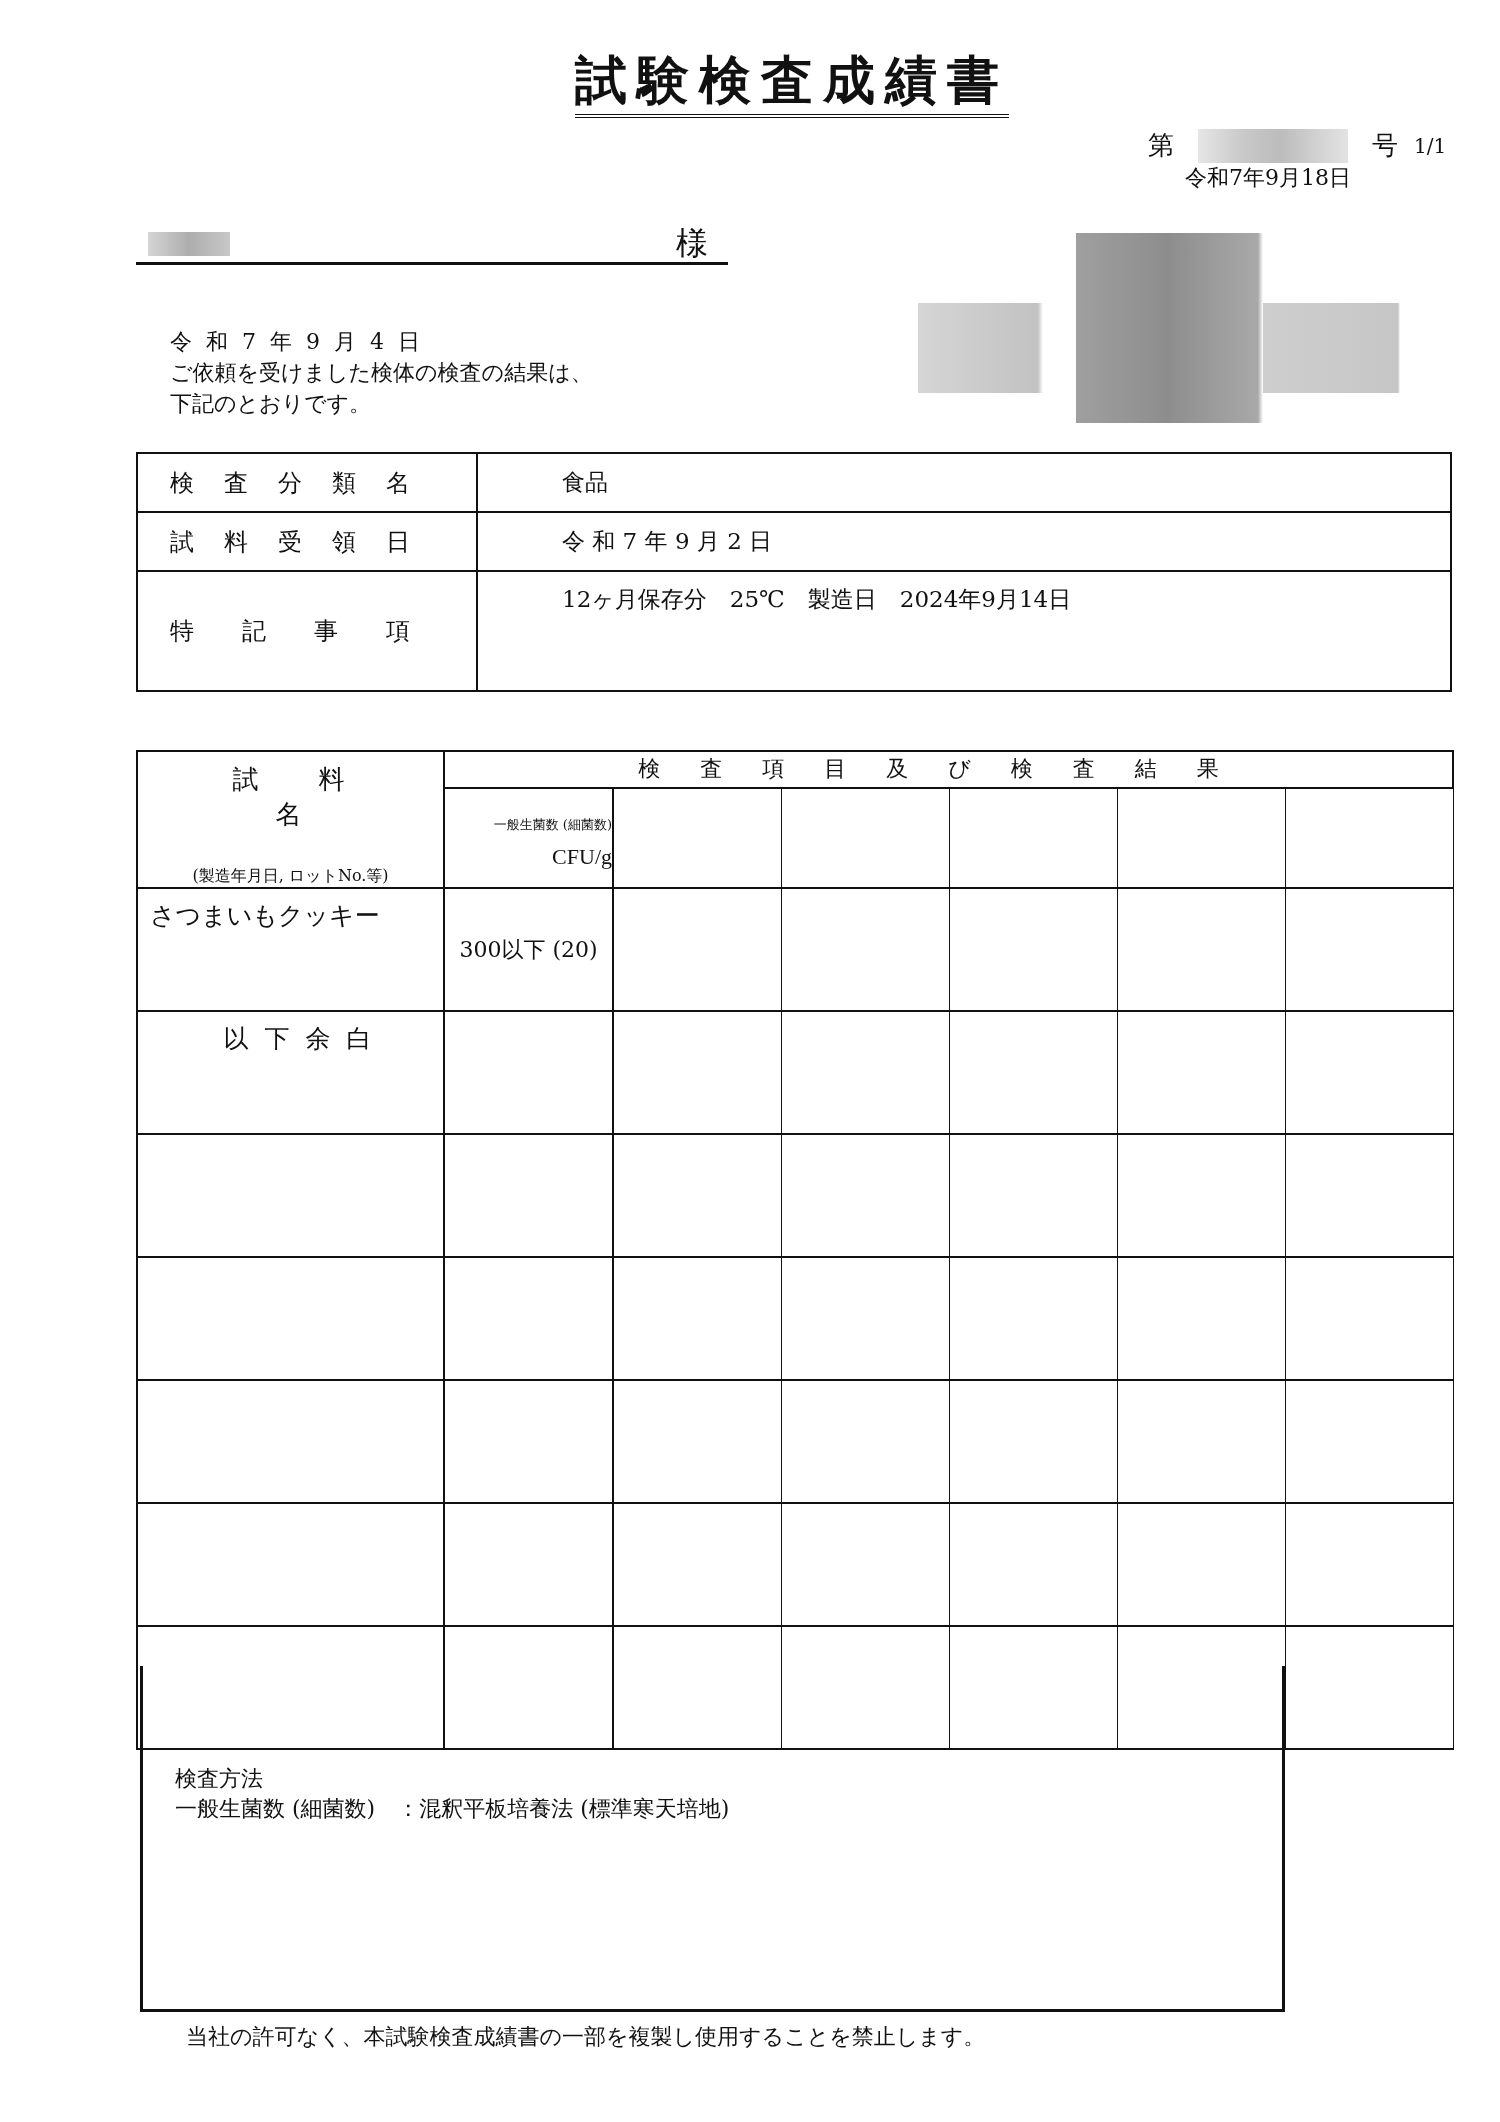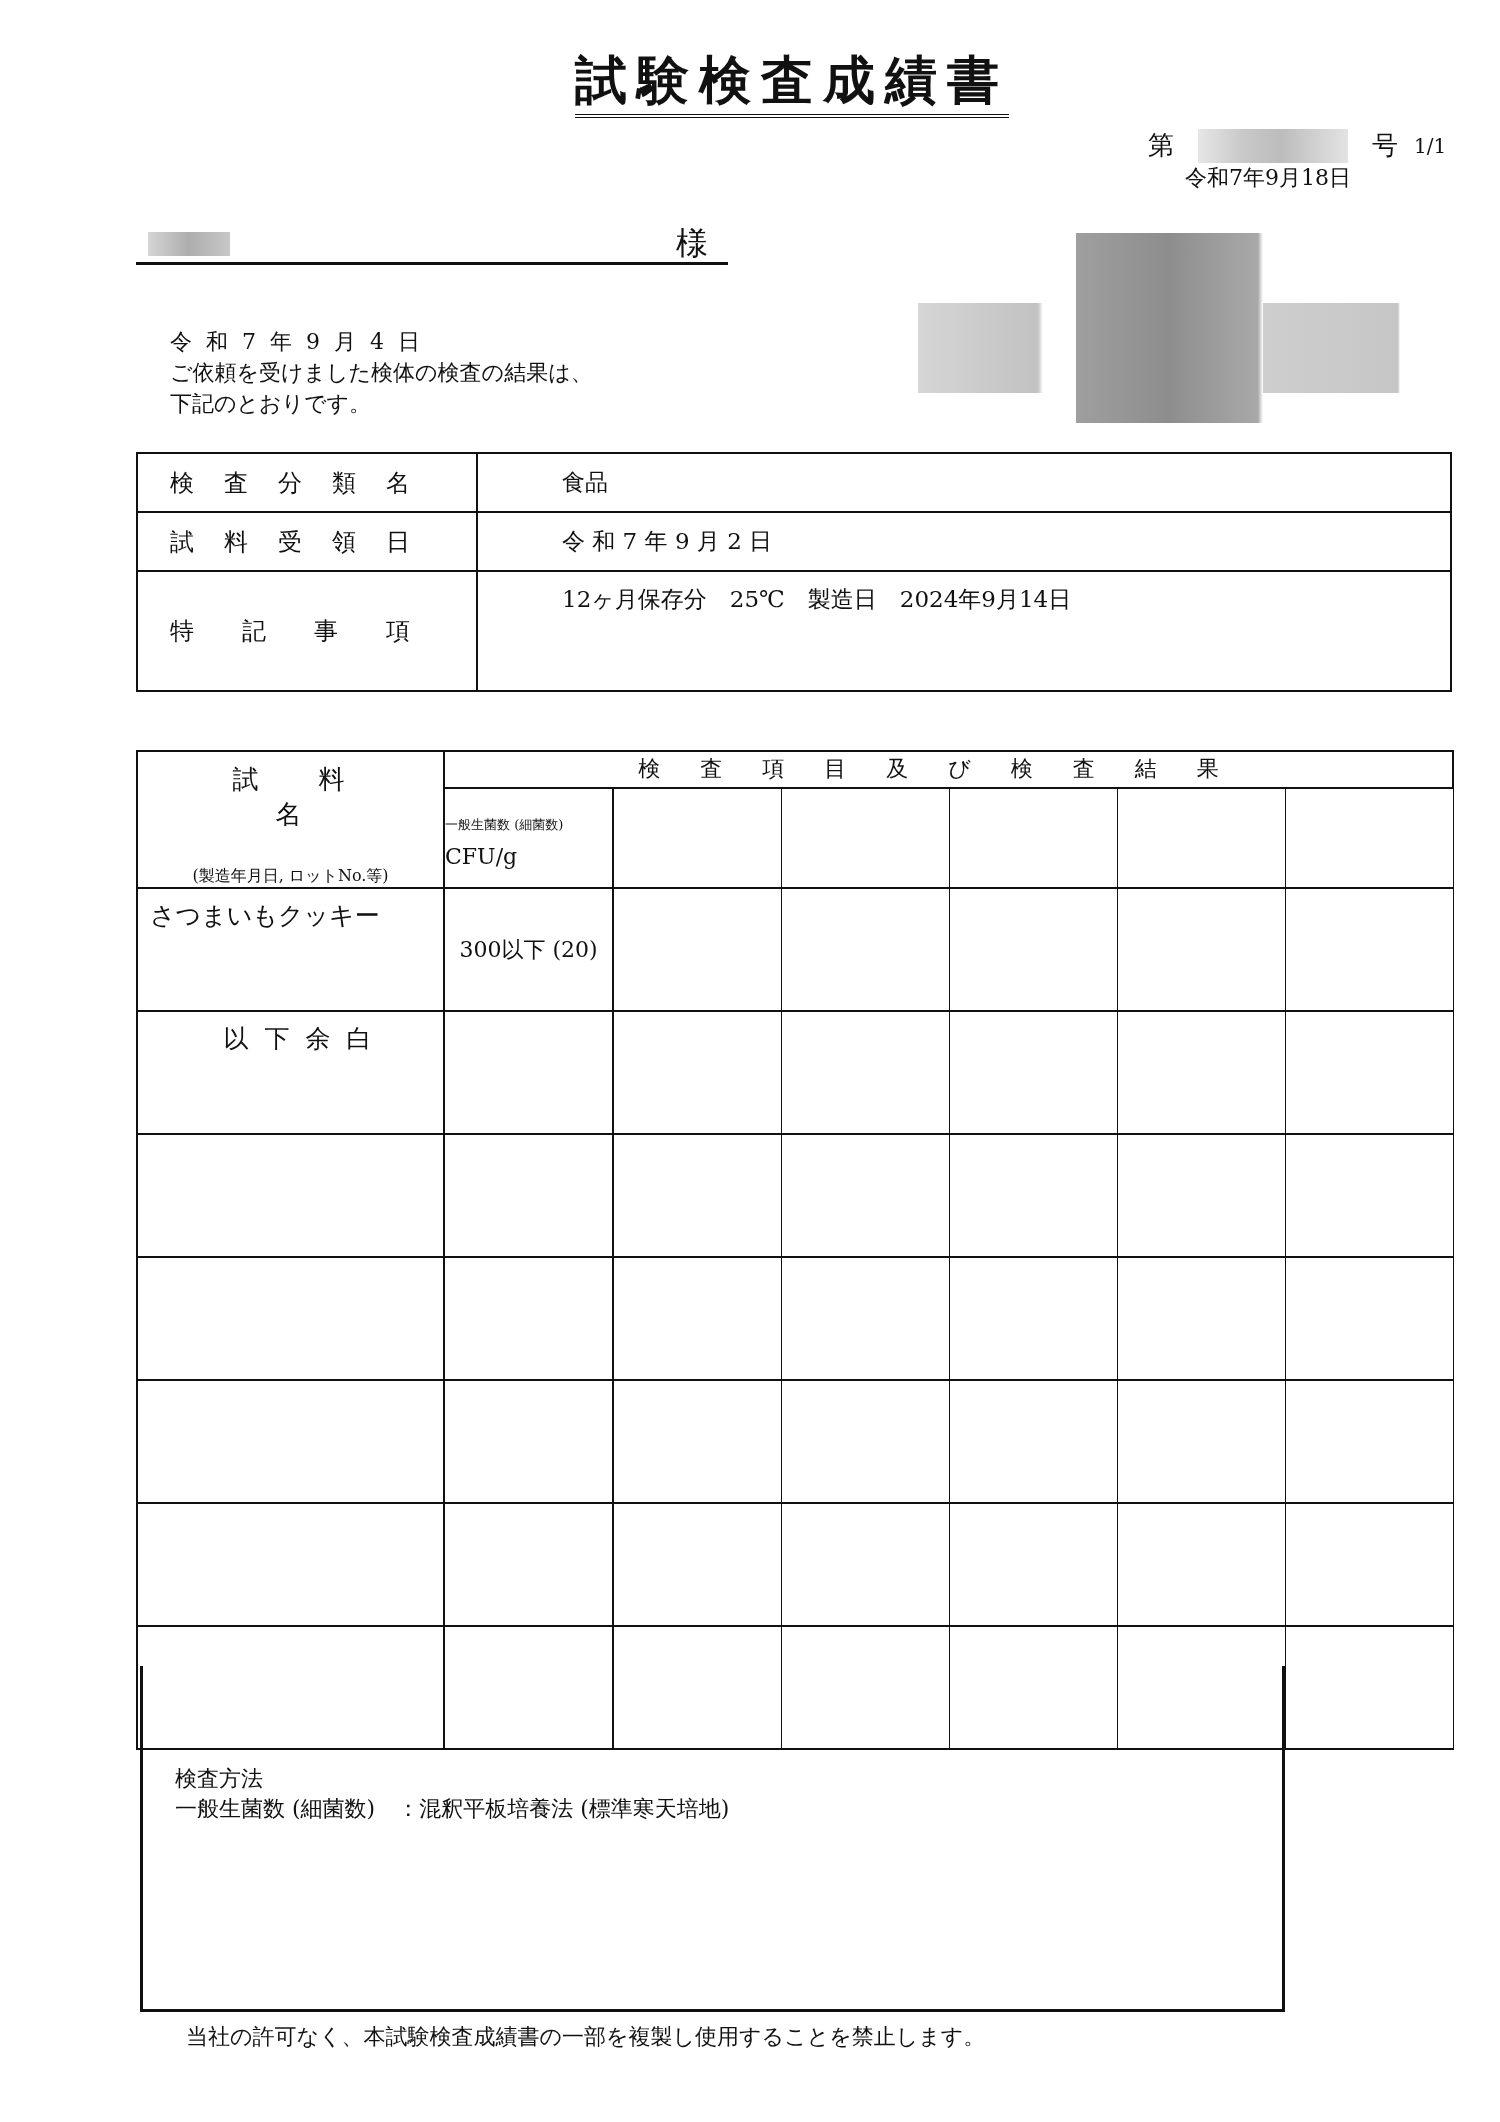--- a/index.html
+++ b/index.html
@@ -37,23 +37,23 @@
   .info td.lbl { width: 306px; font-size: 24px; letter-spacing: 0; padding-left: 32px; }
   .info td.val { font-size: 23px; padding-left: 84px; }
   .info .spread { display: flex; justify-content: space-between; width: 240px; }
   .res { left: 136px; top: 750px; width: 1316px; table-layout: fixed; }
   .res td { border-width: 2px; }
   .res td.thin { border-left: 1px solid #111; border-right: 1px solid #111; }
   .res .hdr-span { height: 26px; font-size: 22px; text-align: center; letter-spacing: 40px; }
   .res .name-hdr { text-align: center; font-size: 26px; }
   .res .name-hdr .t1 { letter-spacing: 60px; display: block; margin-top: 10px; margin-left: 56px; }
   .res .name-hdr .t2 { font-size: 16px; display: block; margin-top: 34px; }
-  .res .item-hdr { text-align: left; border-radius: 13px; }
+  .res .item-hdr { text-align: right; border-radius: 13px; }
   .res .item-hdr .i1 { font-size: 13px; display: block; margin-top: 10px; }
-  .res .item-hdr .i2 { font-size: 22px; display: block; margin-top: 10px; }
+  .res .item-hdr .i2 { font-size: 22px; display: block; margin-top: 10px; font-family: Liberation Serif, serif; }
   .res tr.data td { height: 111px; }
   .res .sname { font-size: 25px; vertical-align: top; padding: 10px 0 0 12px; border-radius: 24px; }
   .res .sname.center { text-align: center; letter-spacing: 16px; padding-left: 30px; }
   .res .result { text-align: center; font-size: 22px; }
   .method {
     left: 140px; top: 1666px; width: 1145px; height: 346px; border: 3px solid #111; border-top: none; box-sizing: border-box;
   }
   .method .mtext { position: absolute; left: 32px; top: 98px; font-size: 22px; line-height: 30px; }
   .footer { left: 186px; top: 2022px; font-size: 22px; }
 </style>

